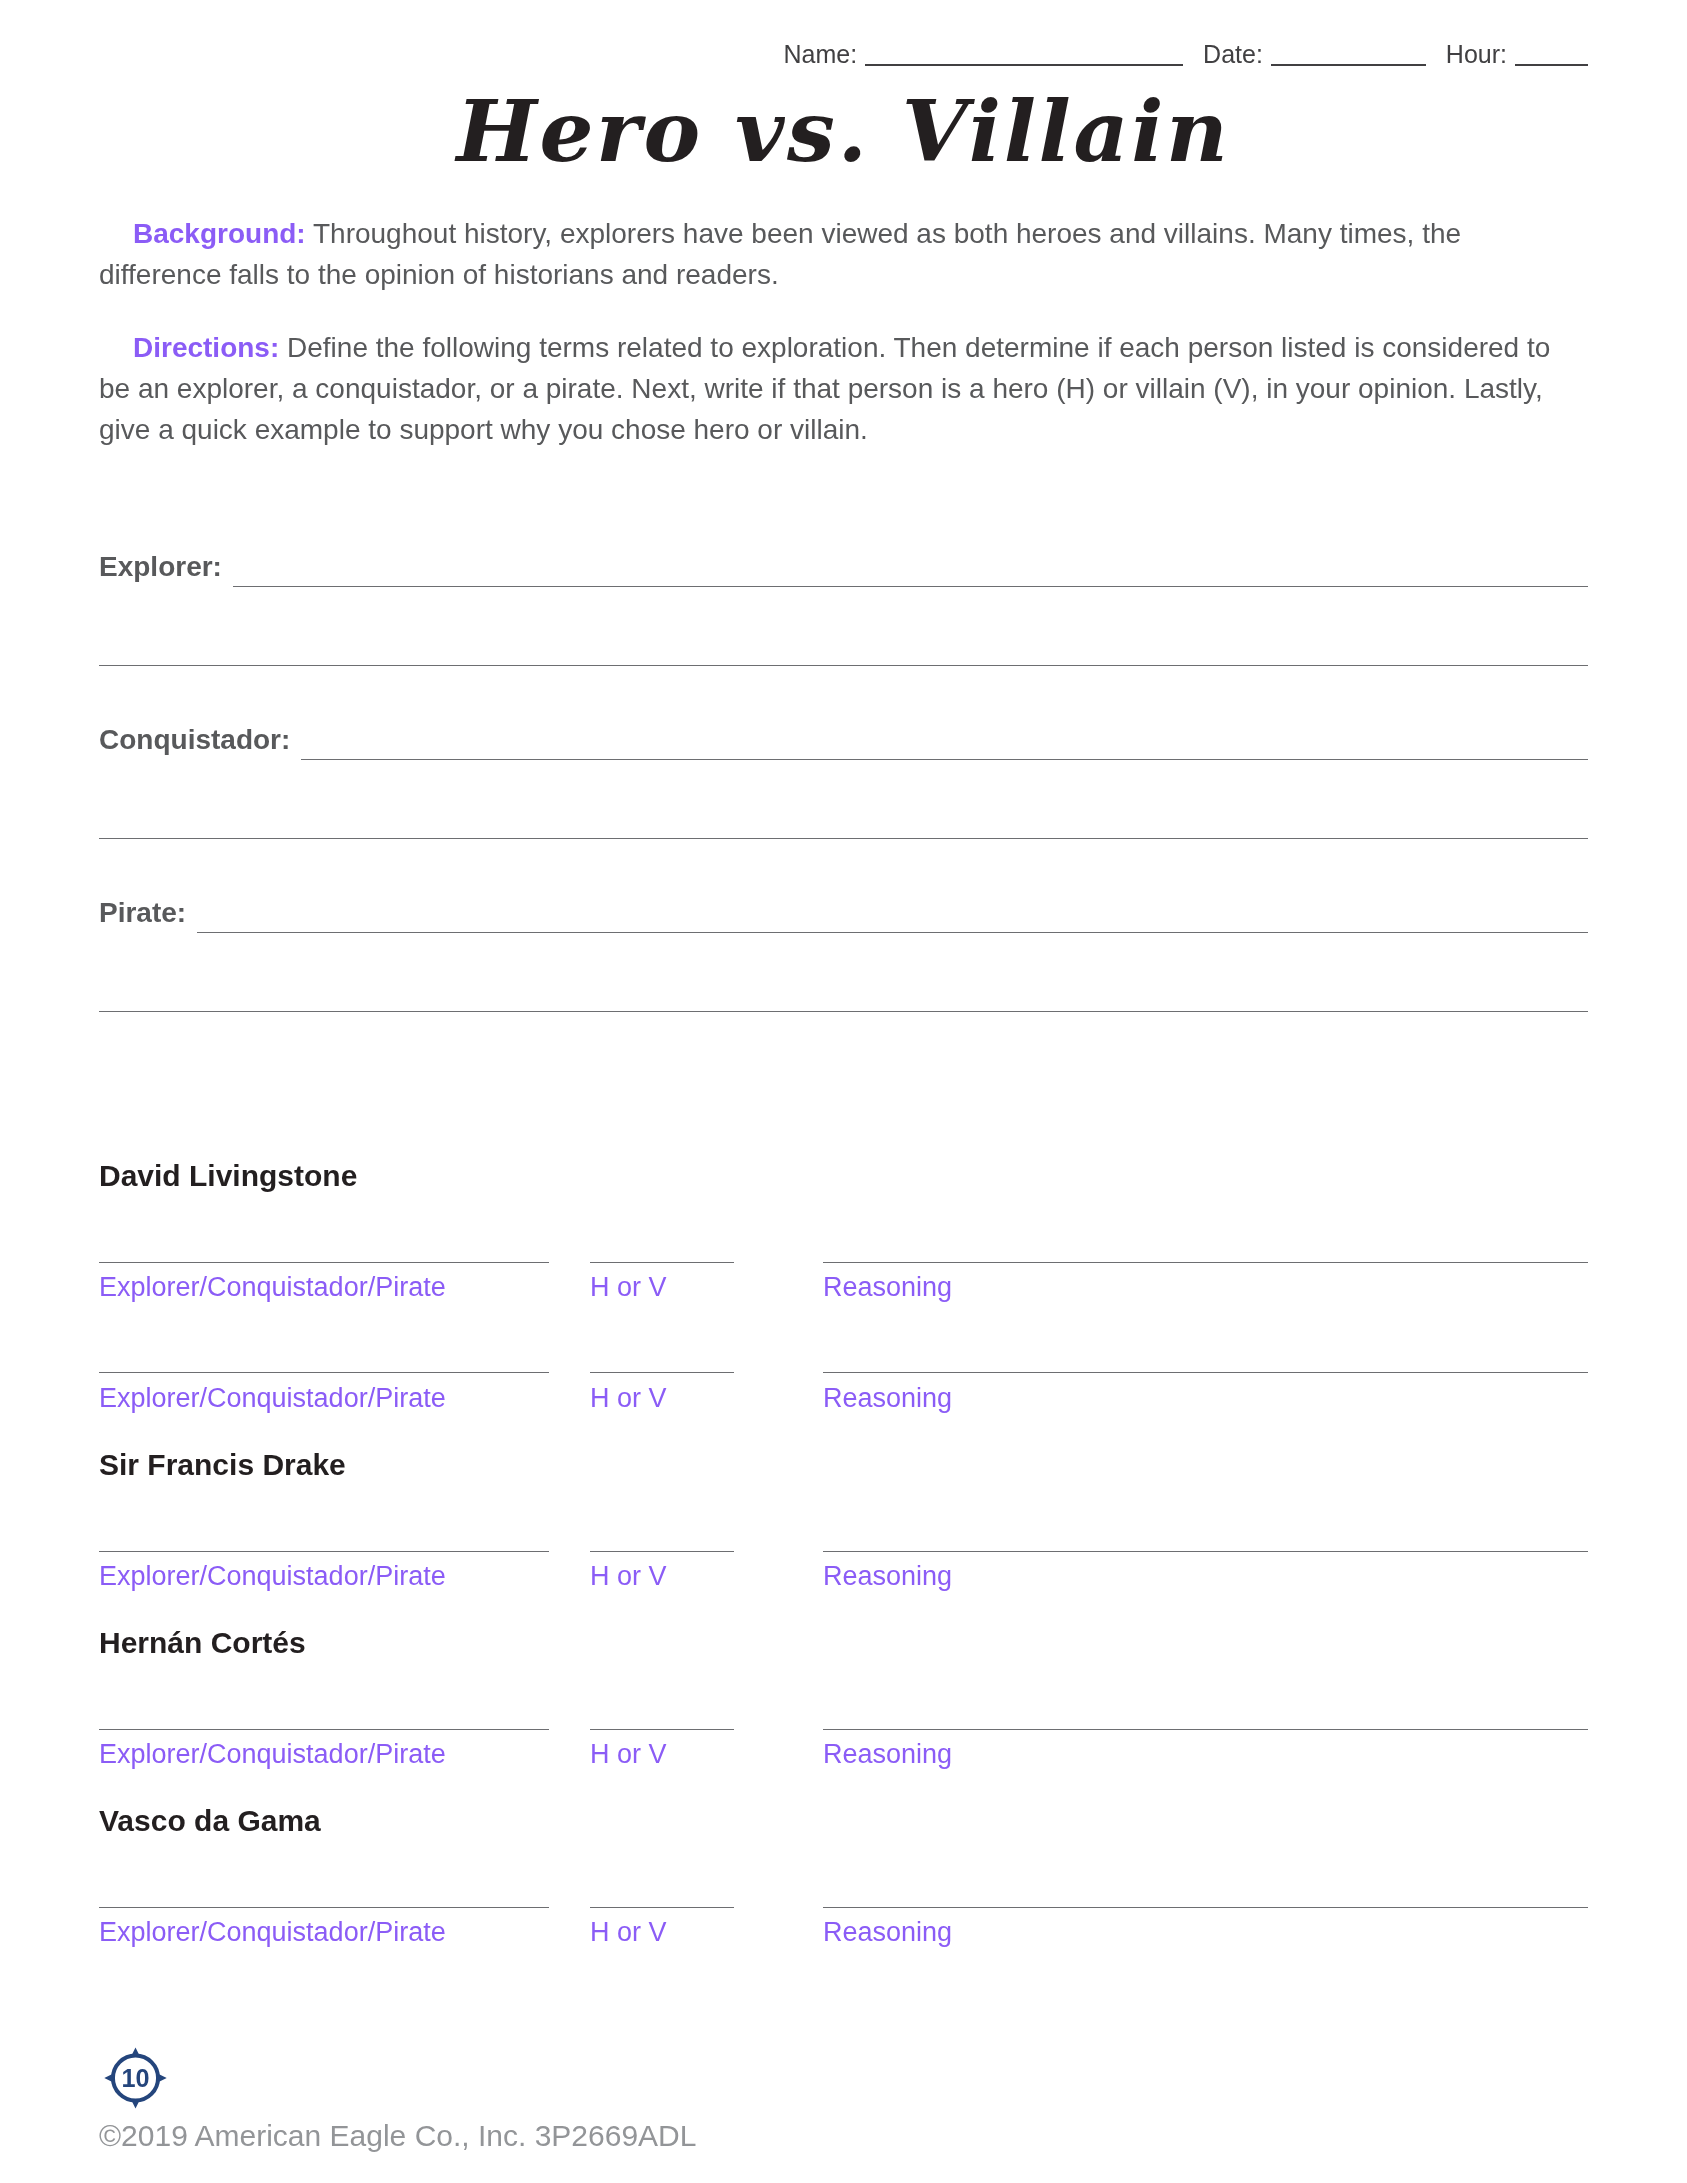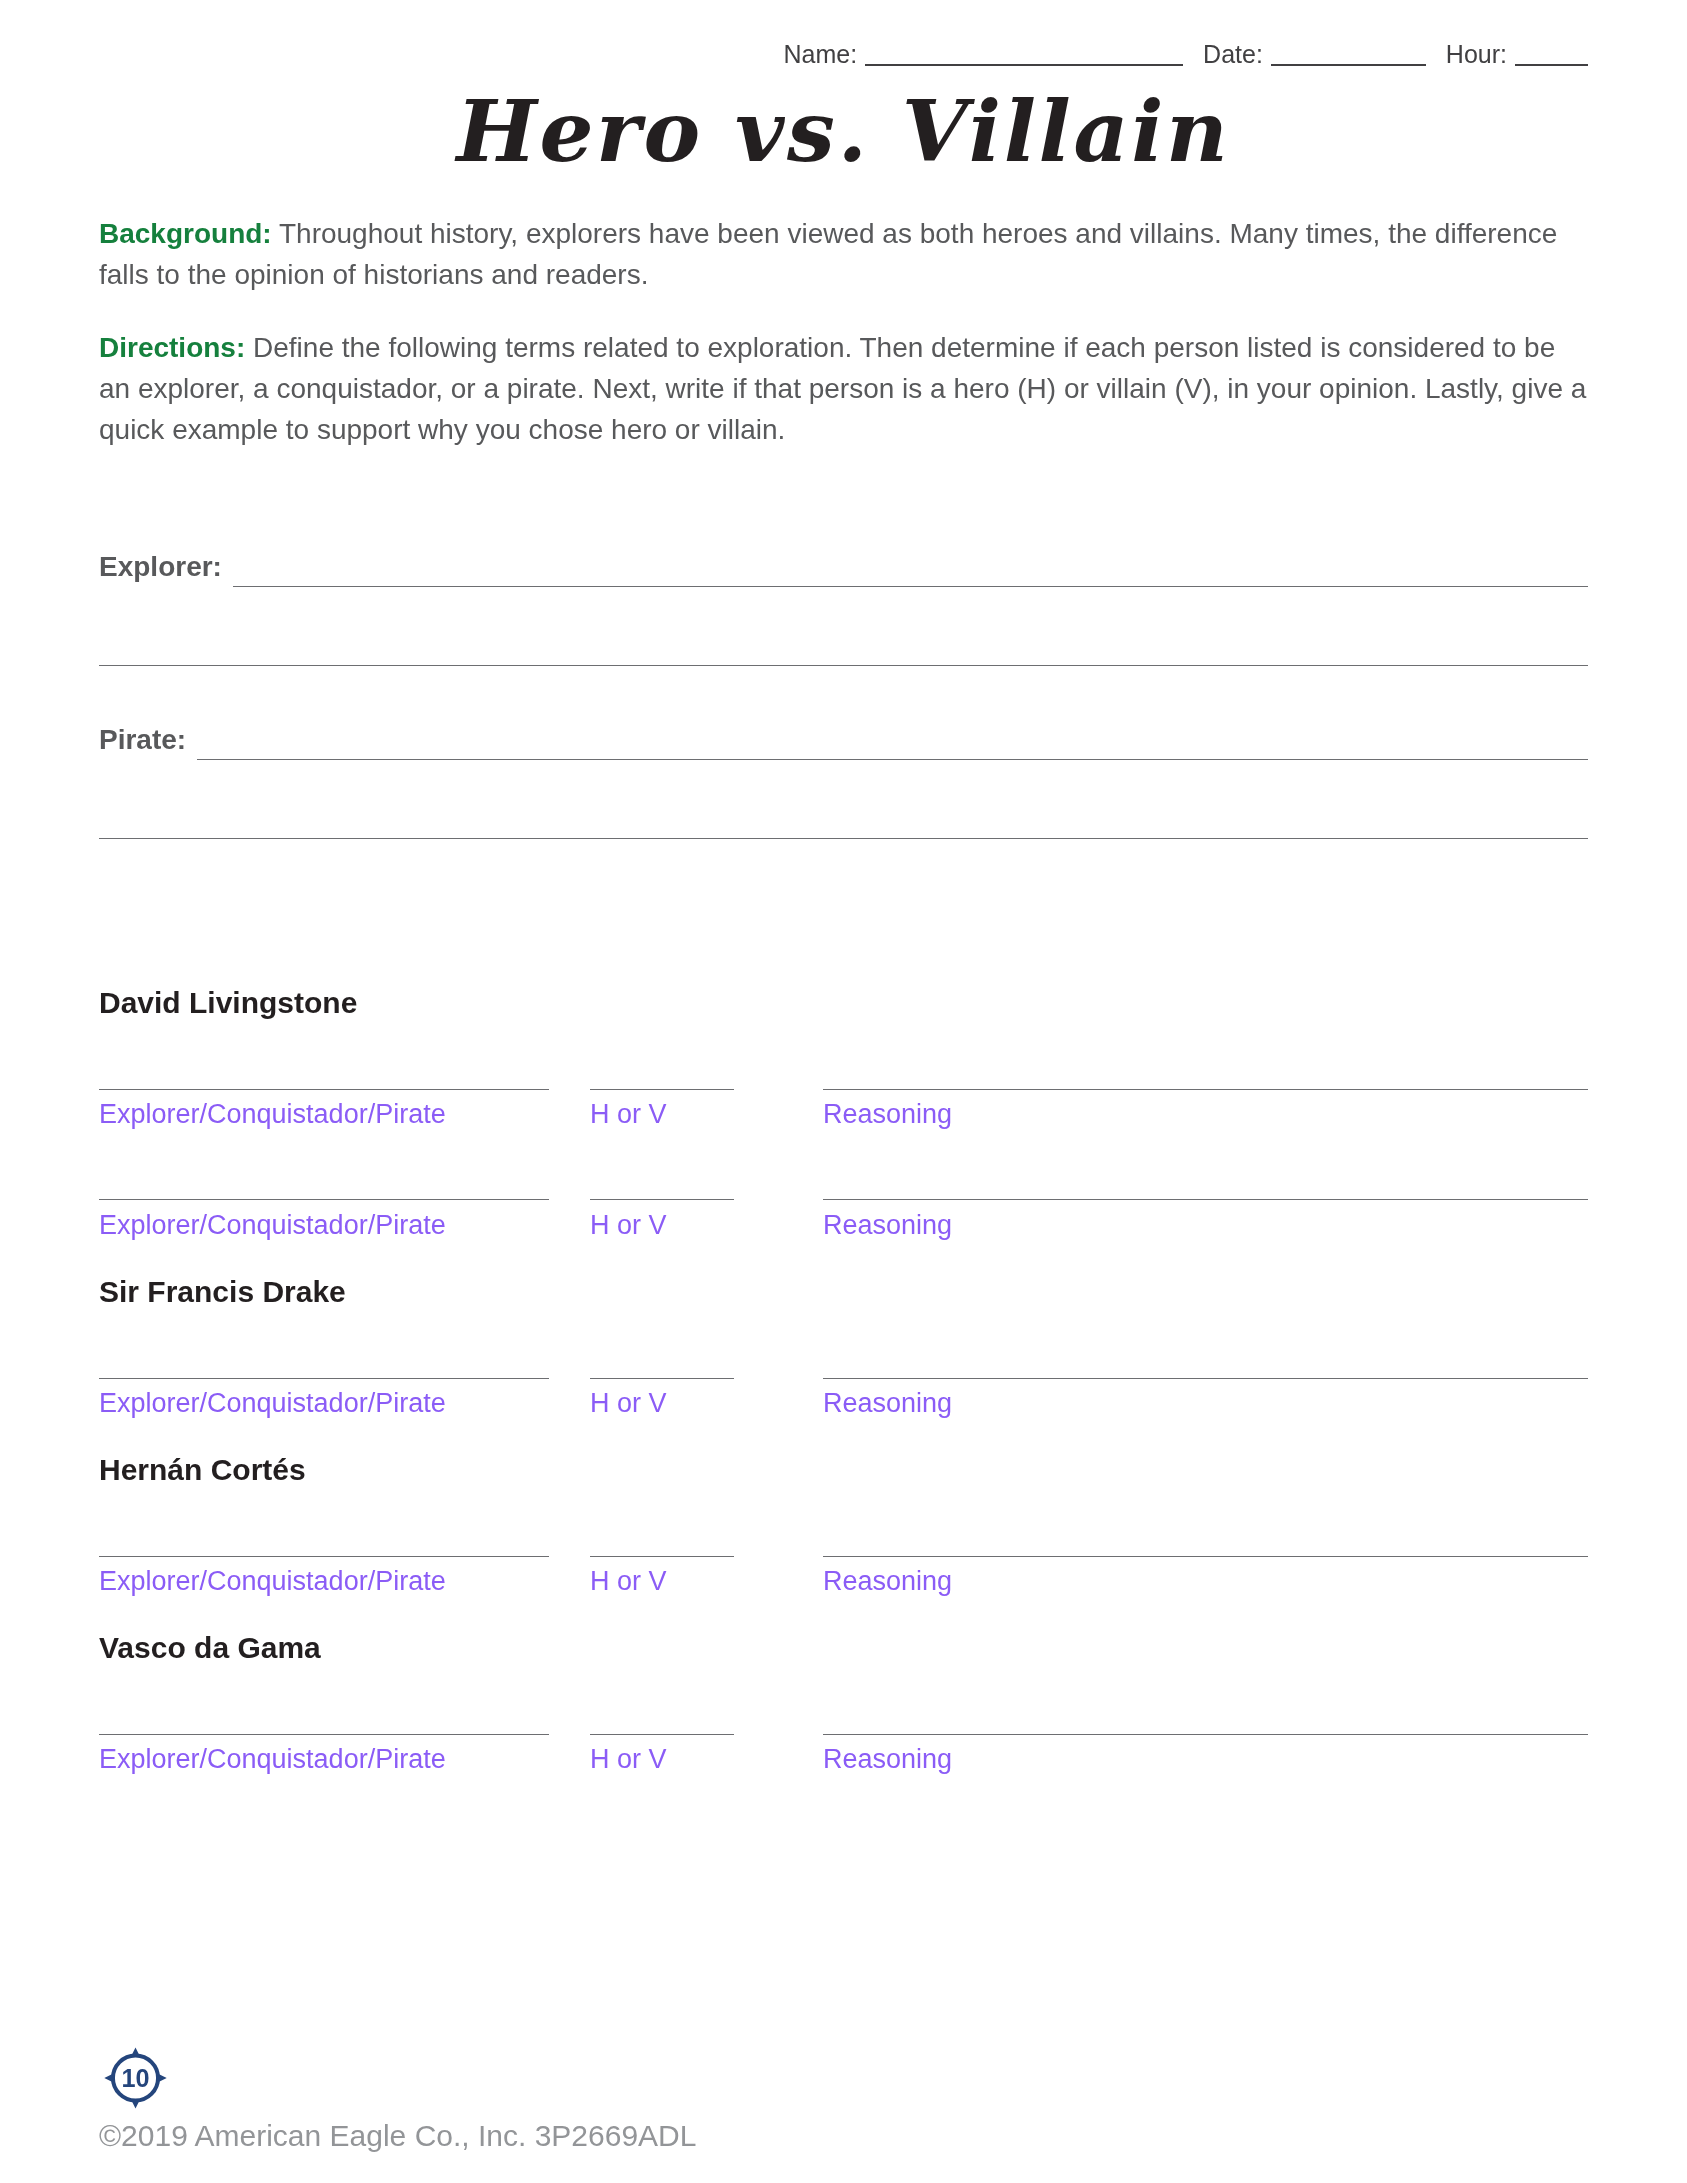--- a/index.html
+++ b/index.html
@@ -51,21 +51,22 @@
 
   
   .para {
     font-size: 28px;
     line-height: 41px;
     color: #58595b;
     margin-bottom: 32px;
   }
   .plabel {
     font-weight: bold;
-    color: #15803d;
+    color: #8b5cf6;
+    margin-left: 34px;
   }
 
   
   .defs { margin-top: 69px; }
   .def-group { margin-bottom: 58px; font-weight: bold; }
   .def-row {
     display: flex;
     align-items: flex-end;
     font-size: 28px;
     color: #58595b;
@@ -142,20 +143,27 @@
   <div class="defs">
 
     <div class="def-group">
       <div class="def-row">
         <span class="def-label">Explorer:</span>
         <span class="def-line"></span>
       </div>
       <div class="def-line2"></div>
     </div>
 
+    <div class="def-group">
+      <div class="def-row">
+        <span class="def-label">Conquistador:</span>
+        <span class="def-line"></span>
+      </div>
+      <div class="def-line2"></div>
+    </div>
 
     <div class="def-group">
       <div class="def-row">
         <span class="def-label">Pirate:</span>
         <span class="def-line"></span>
       </div>
       <div class="def-line2"></div>
     </div>
 
   </div>

